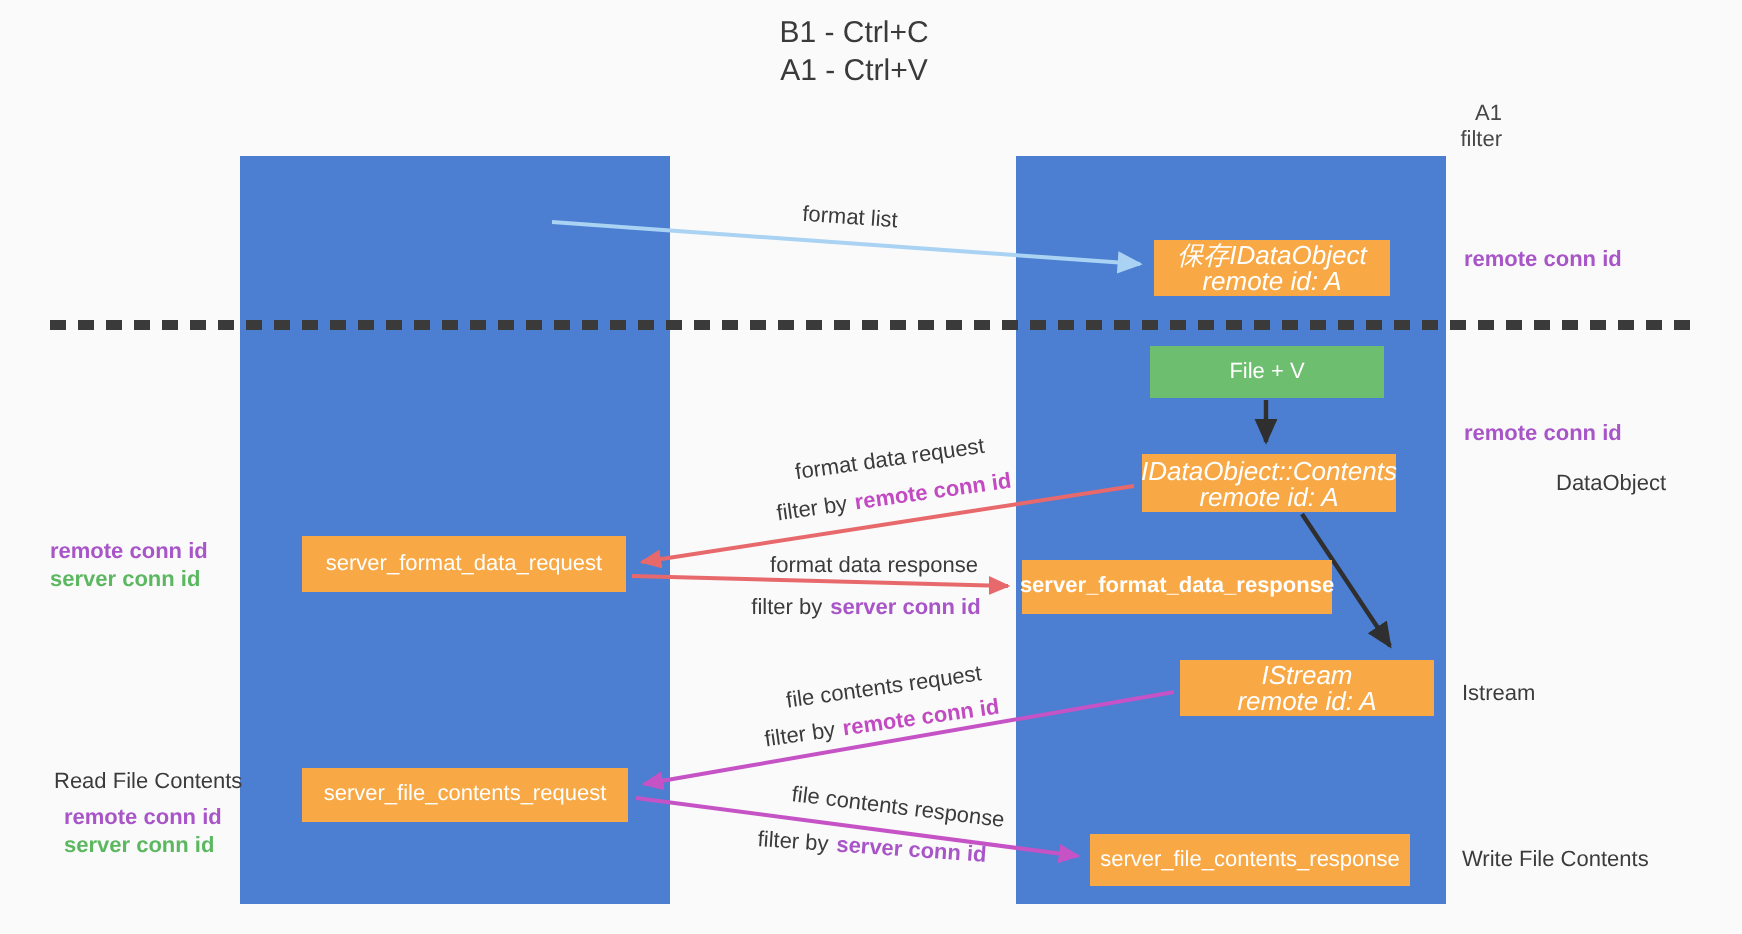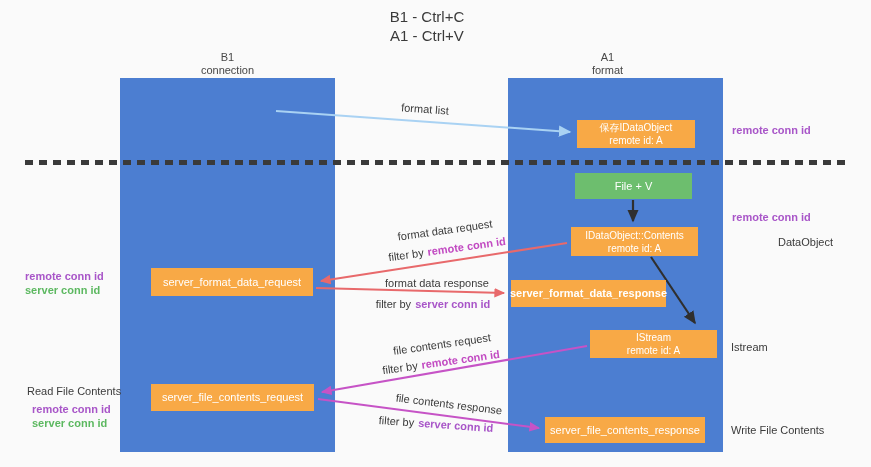--- a/index.html
+++ b/index.html
@@ -22,21 +22,21 @@
     position:absolute;top:51px;width:215px;text-align:center;
     font-size:11px;line-height:13px;color:#474747;
   }
   .node{
     position:absolute;display:flex;align-items:center;justify-content:center;
     flex-direction:column;color:#ffffff;font-size:11px;line-height:13px;
     text-align:center;white-space:nowrap;
   }
   .node.green{background:#6dbe6e;}
   .node.orange{background:#f8a946;}
-  .node.two-line{font-size:10px;line-height:13px;}
+  .node.two-line{font-size:13px;line-height:13px;font-style:italic;}
   .mid-label{
     position:absolute;font-size:11px;color:#3b3b3b;white-space:nowrap;
     transform:translate(-50%,-50%);
   }
   .side-label{
     position:absolute;font-size:11px;color:#3b3b3b;white-space:nowrap;
   }
   .purple{color:#a855c8;font-weight:bold;}
   .magenta{color:#c24bc2;font-weight:bold;}
   .green-text{color:#5cb860;font-weight:bold;}
@@ -51,27 +51,23 @@
 </head>
 <body>
 
 <div class="canvas">
 
   <div class="title">
     <div>B1 - Ctrl+C</div>
     <div>A1 - Ctrl+V</div>
   </div>
 
-  <div class="lane-header" style="left:120px;">
-    <div>B1</div>
-    <div>connection</div>
-  </div>
-  <div class="lane-header" style="left:500px;">
+  <div class="lane-header" style="left:536px;text-align:right;">
     <div>A1</div>
-    <div>format</div>
+    <div>filter</div>
   </div>
 
   <div class="lane" style="left:120px;"></div>
   <div class="lane" style="left:508px;"></div>
 
   <svg class="arrows" width="871" height="467" viewBox="0 0 871 467">
     <defs>
       <marker id="m-blue" viewBox="0 0 10 10" refX="8" refY="5" markerWidth="7" markerHeight="7" orient="auto">
         <path d="M0,1 L9,5 L0,9 z" fill="#a9d2f3"></path>
       </marker>

